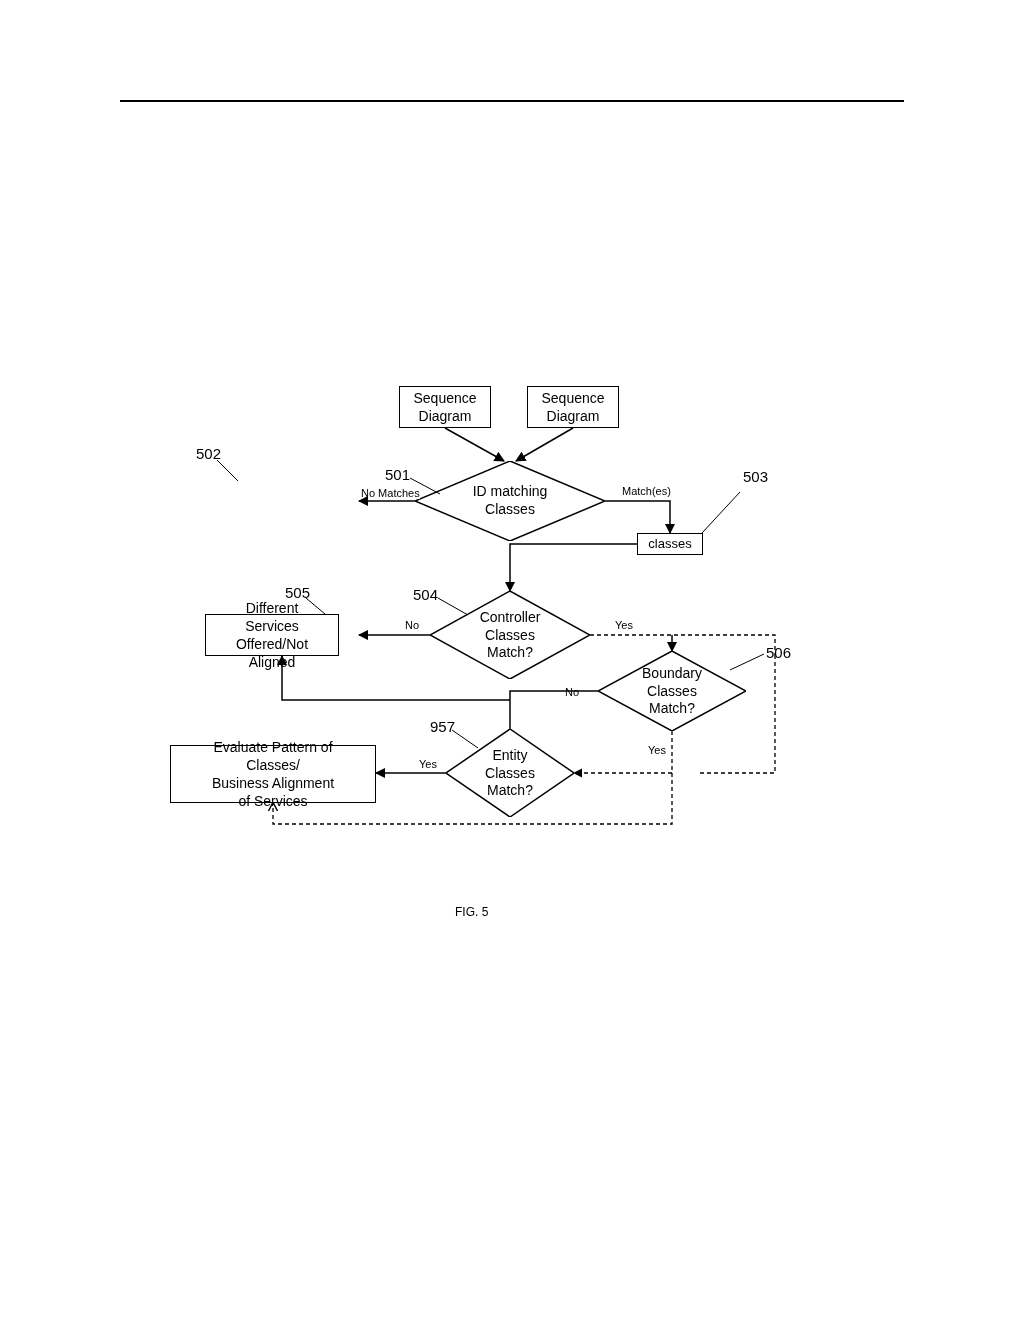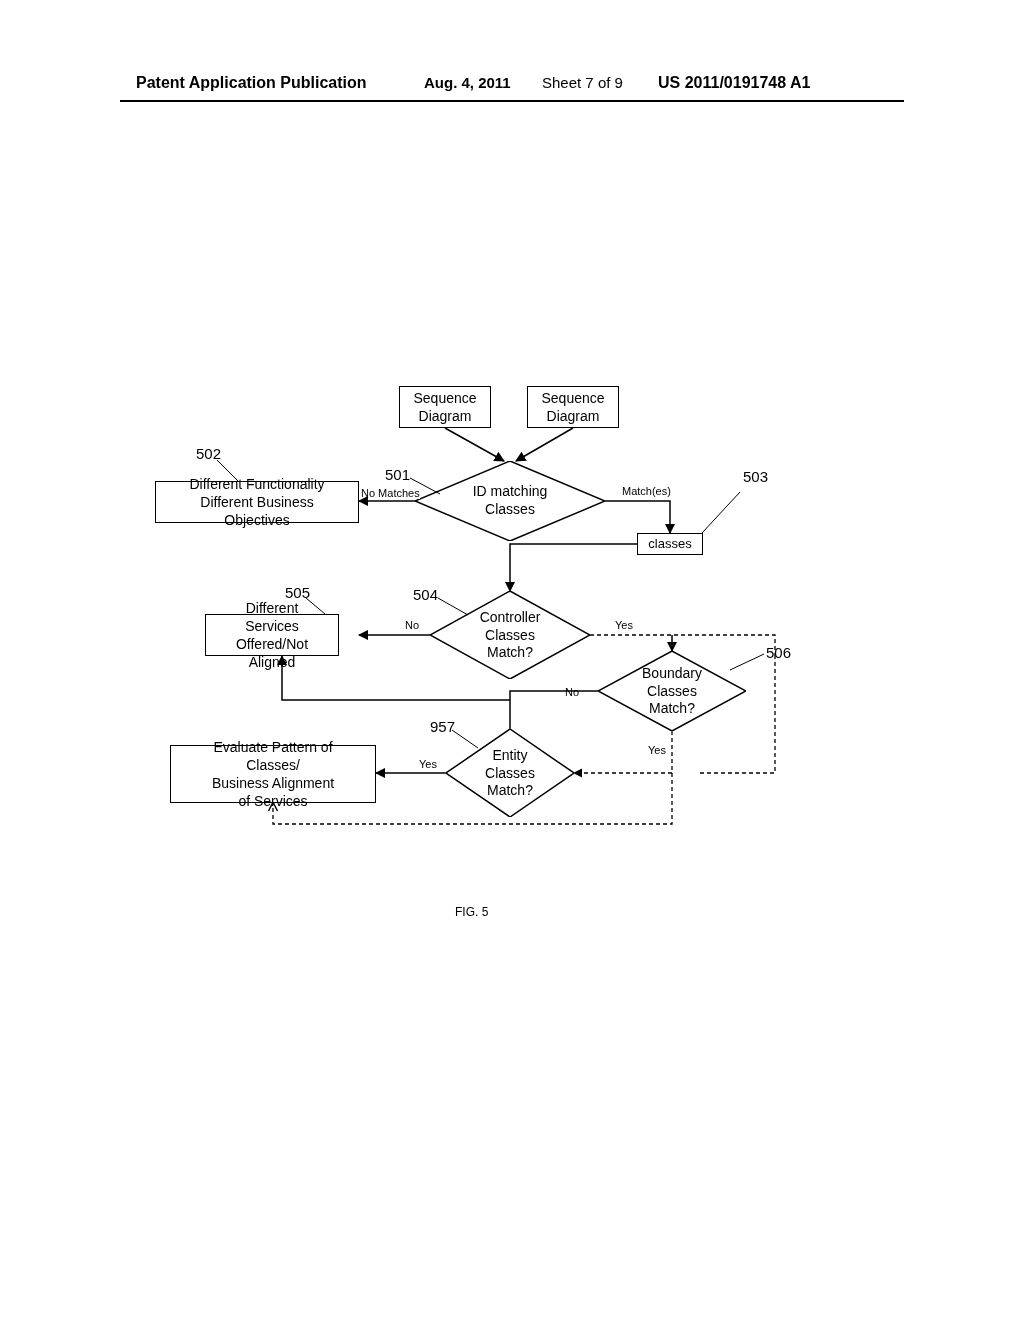--- a/index.html
+++ b/index.html
@@ -103,40 +103,33 @@
     width: 1024px;
     height: 1320px;
     pointer-events: none;
   }
 </style>
 </head>
 <body>
 
 <div class="page">
 
-  <div class="header">
-    <div class="pub">Patent Application Publication</div>
-    <div class="date">Aug. 4, 2011</div>
-    <div class="sheet">Sheet 7 of 9</div>
-    <div class="docnum">US 2011/0191748 A1</div>
-  </div>
   <div class="header-rule"></div>
 
   <div class="node rect" style="left:399px; top:386px; width:92px; height:42px;">Sequence<br>Diagram</div>
 
   <div class="node rect" style="left:527px; top:386px; width:92px; height:42px;">Sequence<br>Diagram</div>
 
   <div class="diamond" style="left:415px; top:461px; width:190px; height:80px;">
     <svg width="190" height="80">
         <polygon points="95,0 190,40 95,80 0,40" fill="#fff" stroke="#000" stroke-width="1.5"></polygon>
       </svg>
     <div class="dlabel" style="top:22px;">ID matching<br>Classes</div>
   </div>
 
-  <div class="node rect" style="left:155px; top:481px; width:204px; height:42px;">Different Functionality<br>Different Business Objectives</div>
 
   <div class="node rect" style="left:637px; top:533px; width:66px; height:22px; font-size:13px;">classes</div>
 
   <div class="diamond" style="left:430px; top:591px; width:160px; height:88px;">
     <svg width="160" height="88">
         <polygon points="80,0 160,44 80,88 0,44" fill="#fff" stroke="#000" stroke-width="1.5"></polygon>
       </svg>
     <div class="dlabel" style="top:18px;">Controller<br>Classes<br>Match?</div>
   </div>
 

